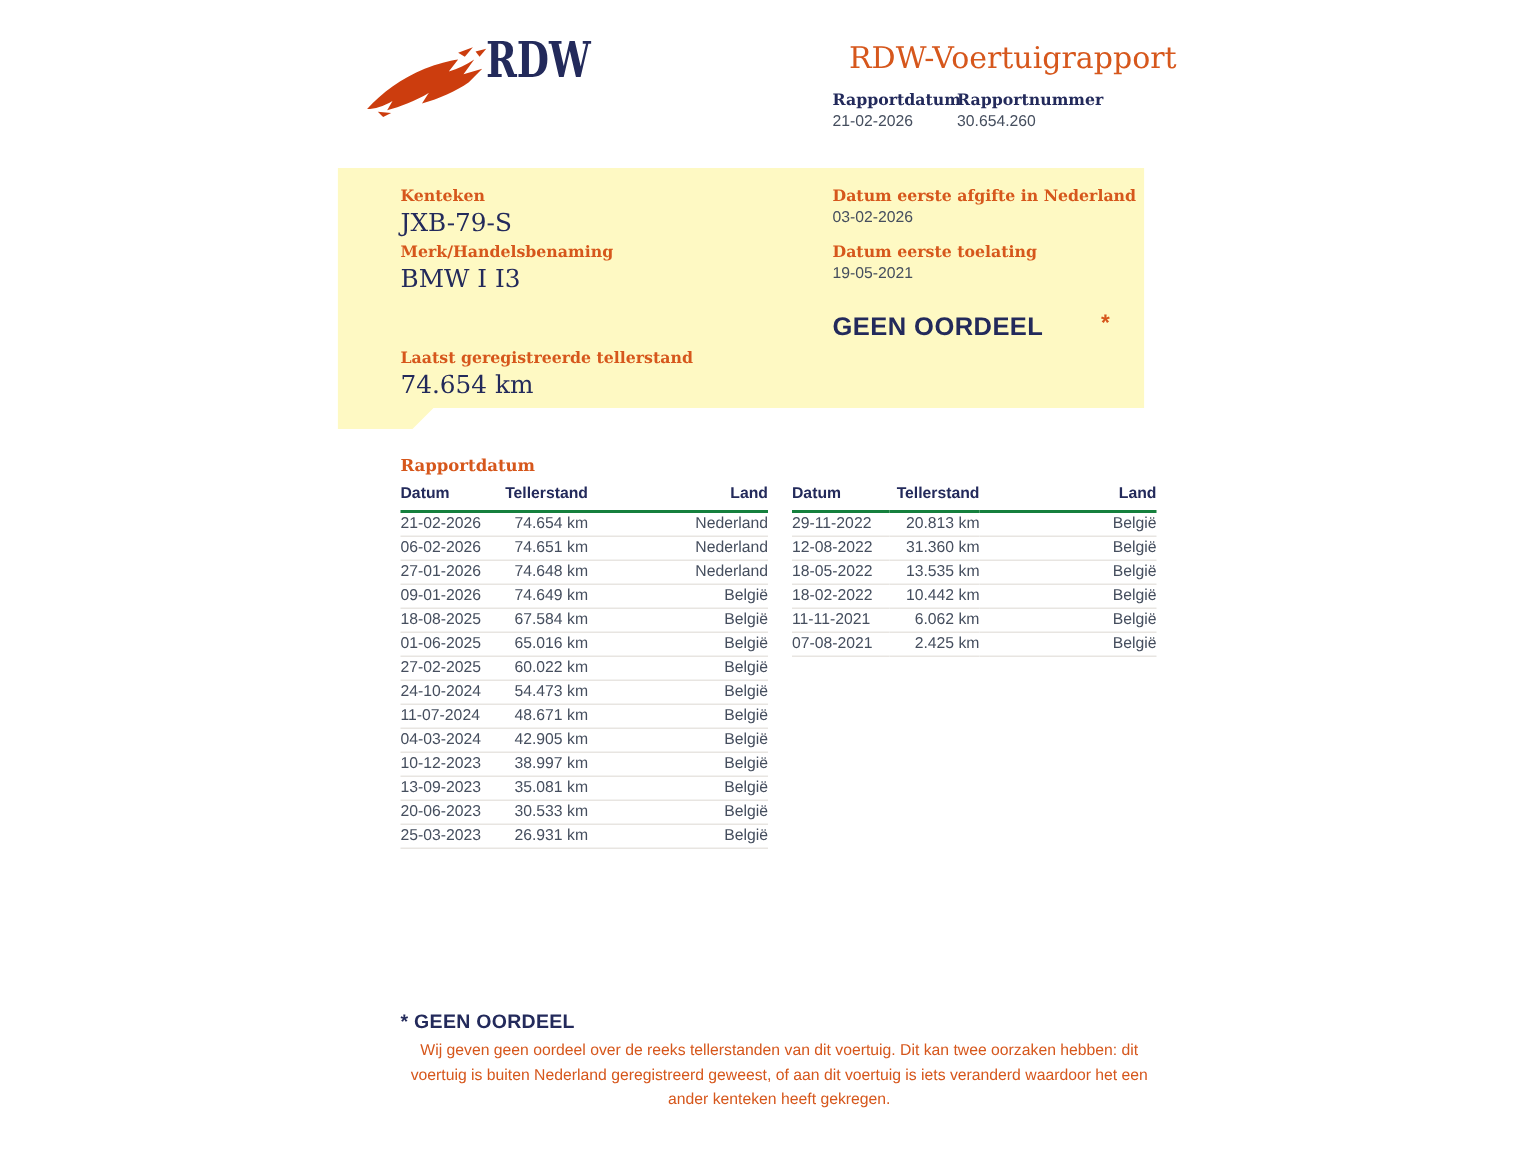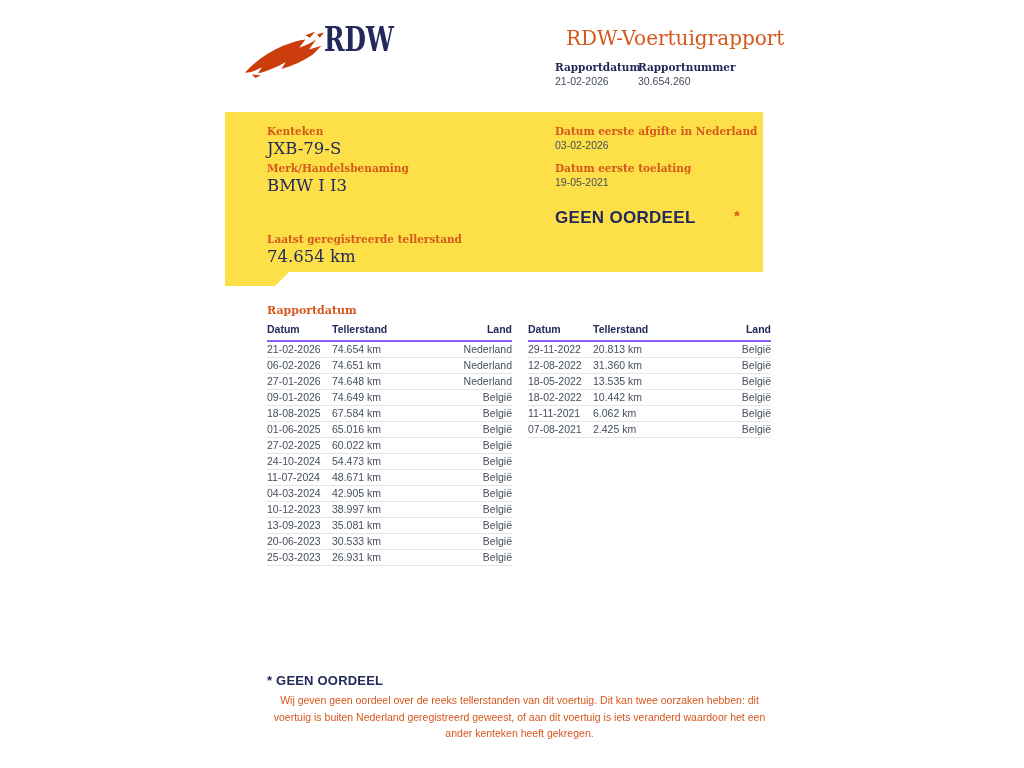--- a/index.html
+++ b/index.html
@@ -21,21 +21,21 @@
     font-family:"DejaVu Serif", serif; font-size:20px; color:#d6571c;
   }
   .hdr-label { position:absolute; top:61px; font-family:"DejaVu Serif", serif;
     font-weight:700; font-size:10.5px; color:#232a5b; }
   .hdr-value { position:absolute; top:75px; font-size:10.5px; color:#454e5e; }
   .pos-a { left:555px; } .pos-b { left:638px; }
 
   
   .summary-box {
     position:absolute; left:225px; top:112px; width:538px; height:174px;
-    background:#fde047;
+    background:#fef9c3;
     clip-path:polygon(0 0,100% 0,100% calc(100% - 14px),64px calc(100% - 14px),50px 100%,0 100%);
   }
   .fld-label {
     position:absolute; font-family:"DejaVu Serif", serif; font-weight:700;
     font-size:10.5px; color:#d6571c;
   }
   .fld-big {
     position:absolute; font-family:"DejaVu Serif", serif; font-size:16.5px;
     color:#232a5b;
   }
@@ -52,25 +52,25 @@
   
   .section-title {
     position:absolute; left:267px; top:304px;
     font-family:"DejaVu Serif", serif; font-weight:700; font-size:11px; color:#d6571c;
   }
   .tbl-wrap-left  { position:absolute; left:267px; top:321px; width:245px; }
   .tbl-wrap-right { position:absolute; left:528px; top:321px; width:243px; }
   table.meter-table { width:100%; border-collapse:collapse; font-size:10.5px; color:#454e5e; }
   table.meter-table th {
     font-weight:700; color:#232a5b; padding:2px 0 5px;
-    border-bottom:2px solid #8b5cf6; font-size:10.5px;
+    border-bottom:2px solid #15803d; font-size:10.5px;
   }
   table.meter-table td { padding:1px 0; line-height:13px; border-bottom:1px solid #e8e5e1; }
   .c-datum { width:65px; text-align:left; }
-  .c-tell  { width:60px; text-align:left; }
+  .c-tell  { width:60px; text-align:right; }
   .c-land  { text-align:right; }
 
   
   .footnote-title {
     position:absolute; left:267px; top:673px; font-weight:700; font-size:13px;
     color:#232a5b; letter-spacing:.2px;
   }
   .footnote-text {
     position:absolute; left:267px; top:692px; width:505px;
     font-size:10.5px; line-height:16.5px; color:#d6571c;text-align:center;

